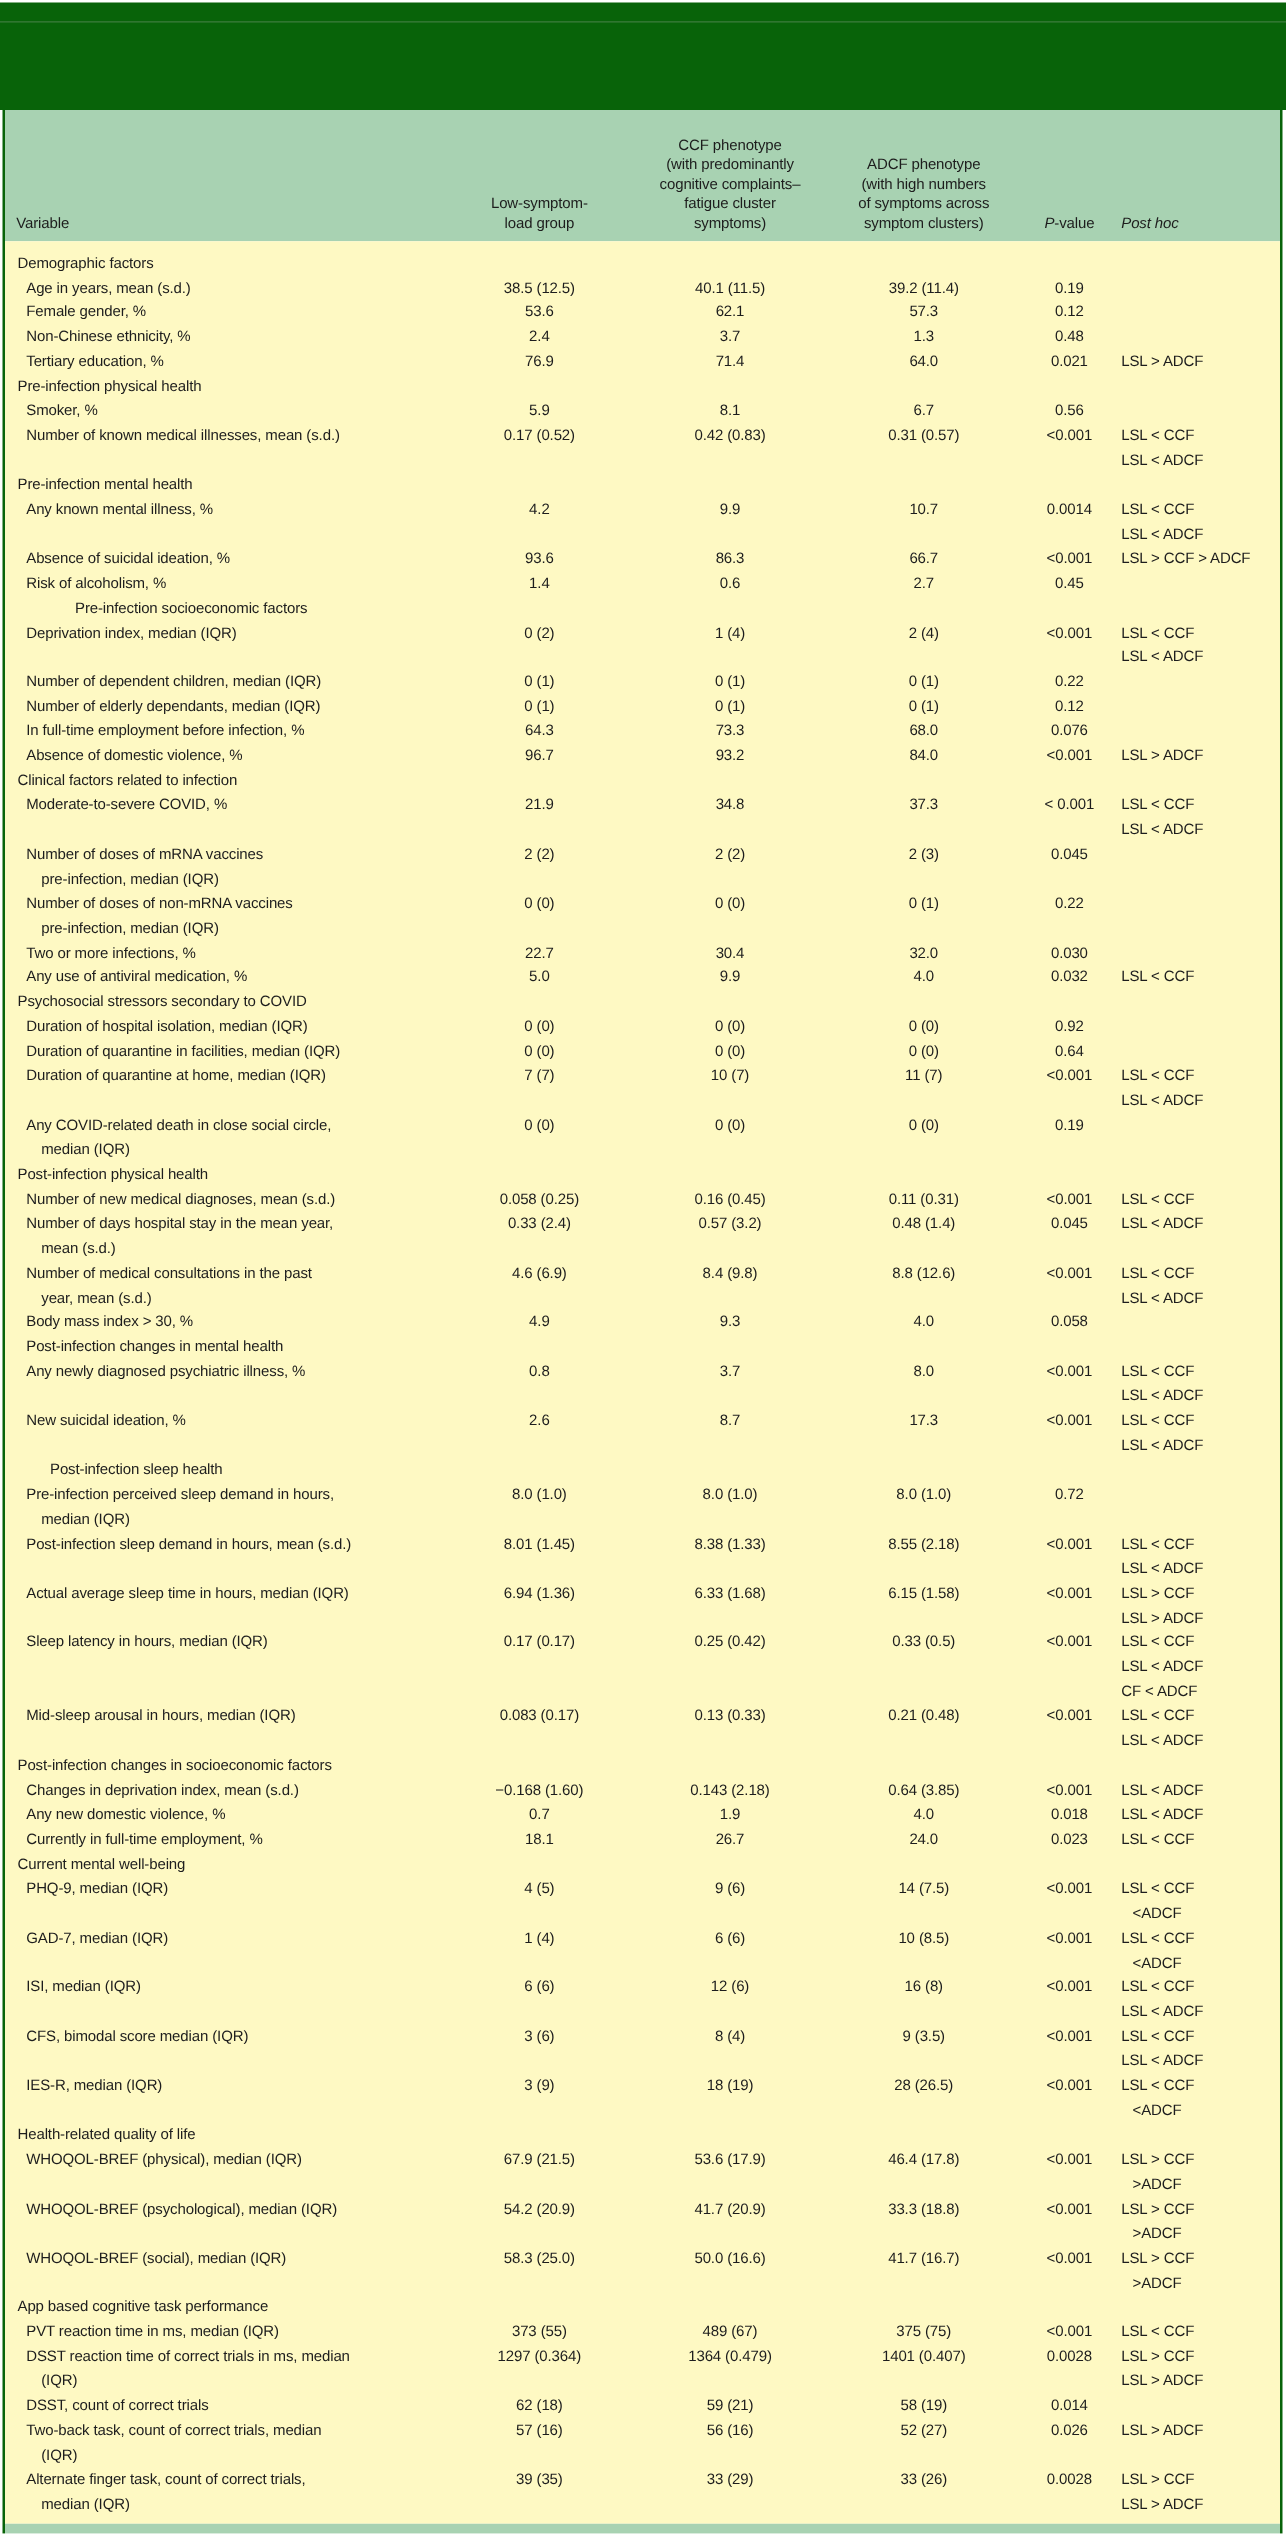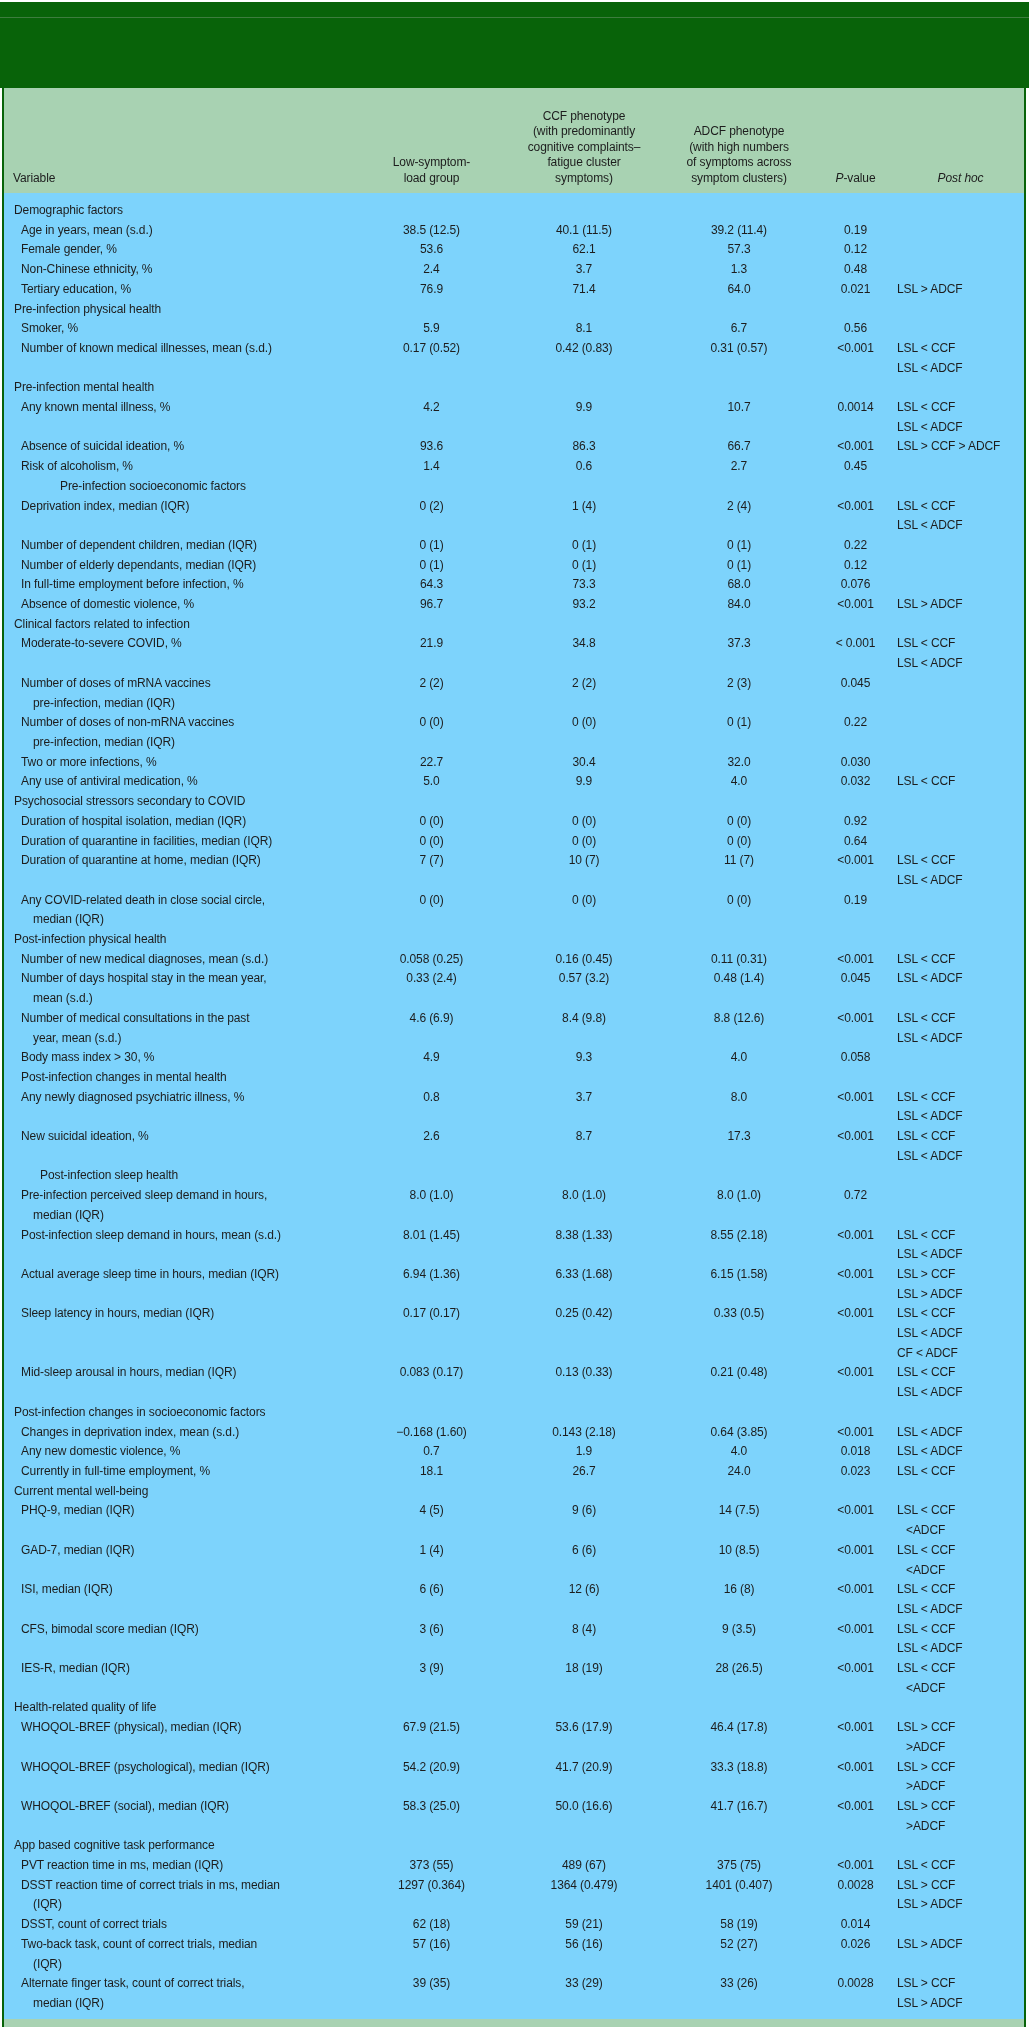--- a/index.html
+++ b/index.html
@@ -33,24 +33,24 @@
     height:105px;
     align-items:end;
     padding-bottom:7px;
     font-size:12px; line-height:15.5px; letter-spacing:-0.1px;
   }
   .thead .hcell { align-self:end; }
   .h-var { padding-left:9px; text-align:left; }
   .h-center { text-align:center; }
   .h-p { text-align:center; }
   .h-p::first-letter { font-style:italic; }
-  .h-posthoc { font-style:italic; padding-left:5px; text-align:center; }
+  .h-posthoc { font-style:italic; padding-left:5px; text-align:left; }
 
   
-  .tbody { flex:1 1 auto; background:#7dd3fc; padding-top:8px; overflow:hidden; }
+  .tbody { flex:1 1 auto; background:#fef9c3; padding-top:8px; overflow:hidden; }
   .trow { font-size:12px; line-height:19.7px; letter-spacing:-0.1px; }
   .trow .cell { align-self:start; }
   .cell.var { padding-left:17px; }
   .section .cell.var { padding-left:10px; }
   .subsection .cell.var { padding-left:17px; }
   .cell.var .cont { padding-left:12px; }
   .cell.num { text-align:center; }
   .cell.posthoc { padding-left:5px; text-align:left; white-space:nowrap; }
   .cell.posthoc .ph-cont { padding-left:9px; }
 

